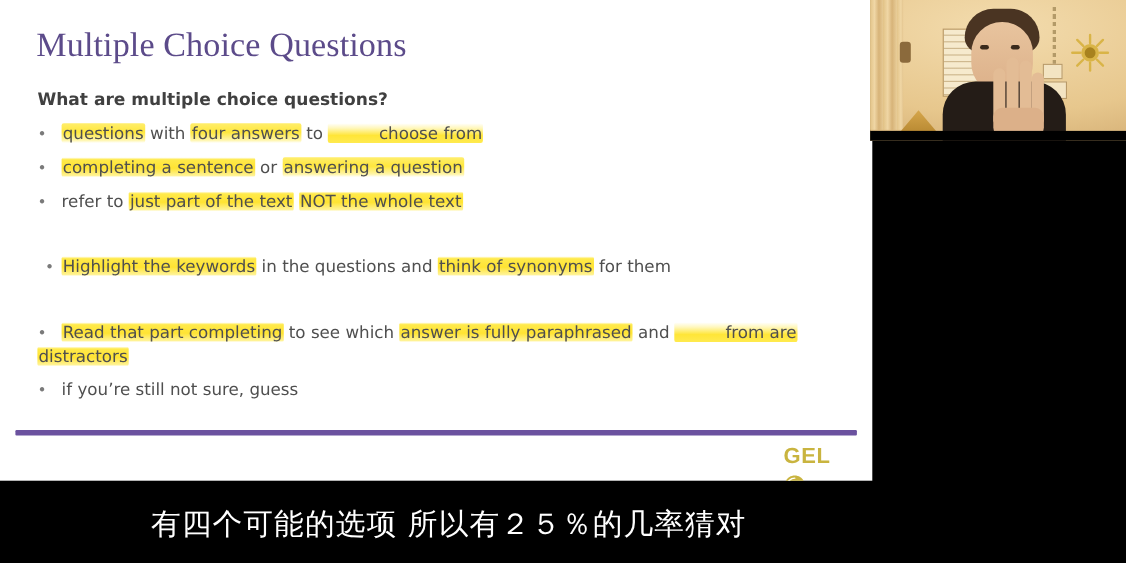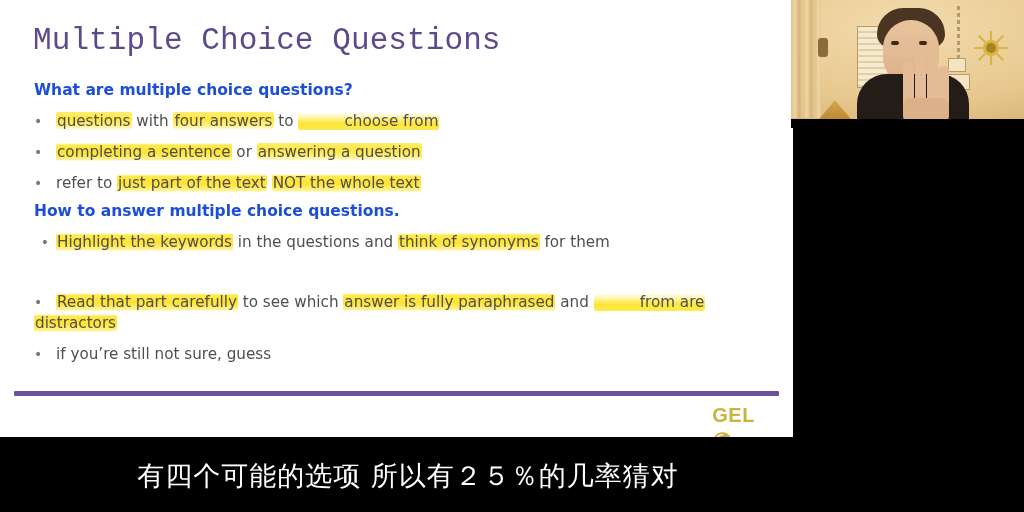--- a/index.html
+++ b/index.html
@@ -31,29 +31,29 @@
     overflow: hidden;
   }
   #slide-title {
     position: absolute;
     left: 33px;
     top: 23px;
     font-size: 31px;
     font-weight: 400;
     letter-spacing: 0.1px;
     color: #5c4b8a;
-    font-family: Liberation Mono, monospace;
+    font-family: Liberation Serif, serif;
     white-space: nowrap;
   }
   .subhead {
     position: absolute;
     left: 34px;
     font-size: 15.5px;
     font-weight: bold;
-    color: #1d4ed8;
+    color: #404040;
     font-family: "DejaVu Sans", sans-serif;
     white-space: nowrap;
   }
   #subhead-1 { top: 81px; }
   #subhead-2 { top: 202px; }
 
   .bullet-row {
     position: absolute;
     left: 34px;
     font-size: 15.2px;
@@ -283,29 +283,28 @@
     </div>
 
     <div class="bullet-row" id="row-2">
       <span class="dot">•</span><span class="btext"><span class="hl">completing a sentence</span><span> or </span><span class="hl hi">answering a question</span></span>
     </div>
 
     <div class="bullet-row" id="row-3">
       <span class="dot">•</span><span class="btext"><span>refer to </span><span class="hl">just part of the text</span><span> </span><span class="hl">NOT the whole text</span></span>
     </div>
 
-    <div class="subhead" id="subhead-2">How to answer multiple choice questions.</div>
 
     <div class="bullet-row" id="row-4">
       <span class="dot">•</span><span class="btext"><span class="hl">Highlight the keywords</span><span> in the questions and </span><span class="hl">think of synonyms</span><span> for them</span></span>
     </div>
 
 
     <div class="bullet-row wrap" id="row-6">
-      <span class="dot">•</span><span class="btext"><span class="hl">Read that part carefully</span><span> to see which </span><span class="hl">answer is fully paraphrased</span><span> and </span><span class="hl lo">from are</span><span> </span><span class="hl">distractors</span></span>
+      <span class="dot">•</span><span class="btext"><span class="hl">Read that part completing</span><span> to see which </span><span class="hl">answer is fully paraphrased</span><span> and </span><span class="hl lo">from are</span><span> </span><span class="hl">distractors</span></span>
     </div>
 
     <div class="bullet-row" id="row-7">
       <span class="dot">•</span><span class="btext"><span>if you’re still not sure, guess</span></span>
     </div>
 
     <div id="footer-rule"></div>
 
     <div id="logo">
       <span id="logo-gel">GEL</span>

